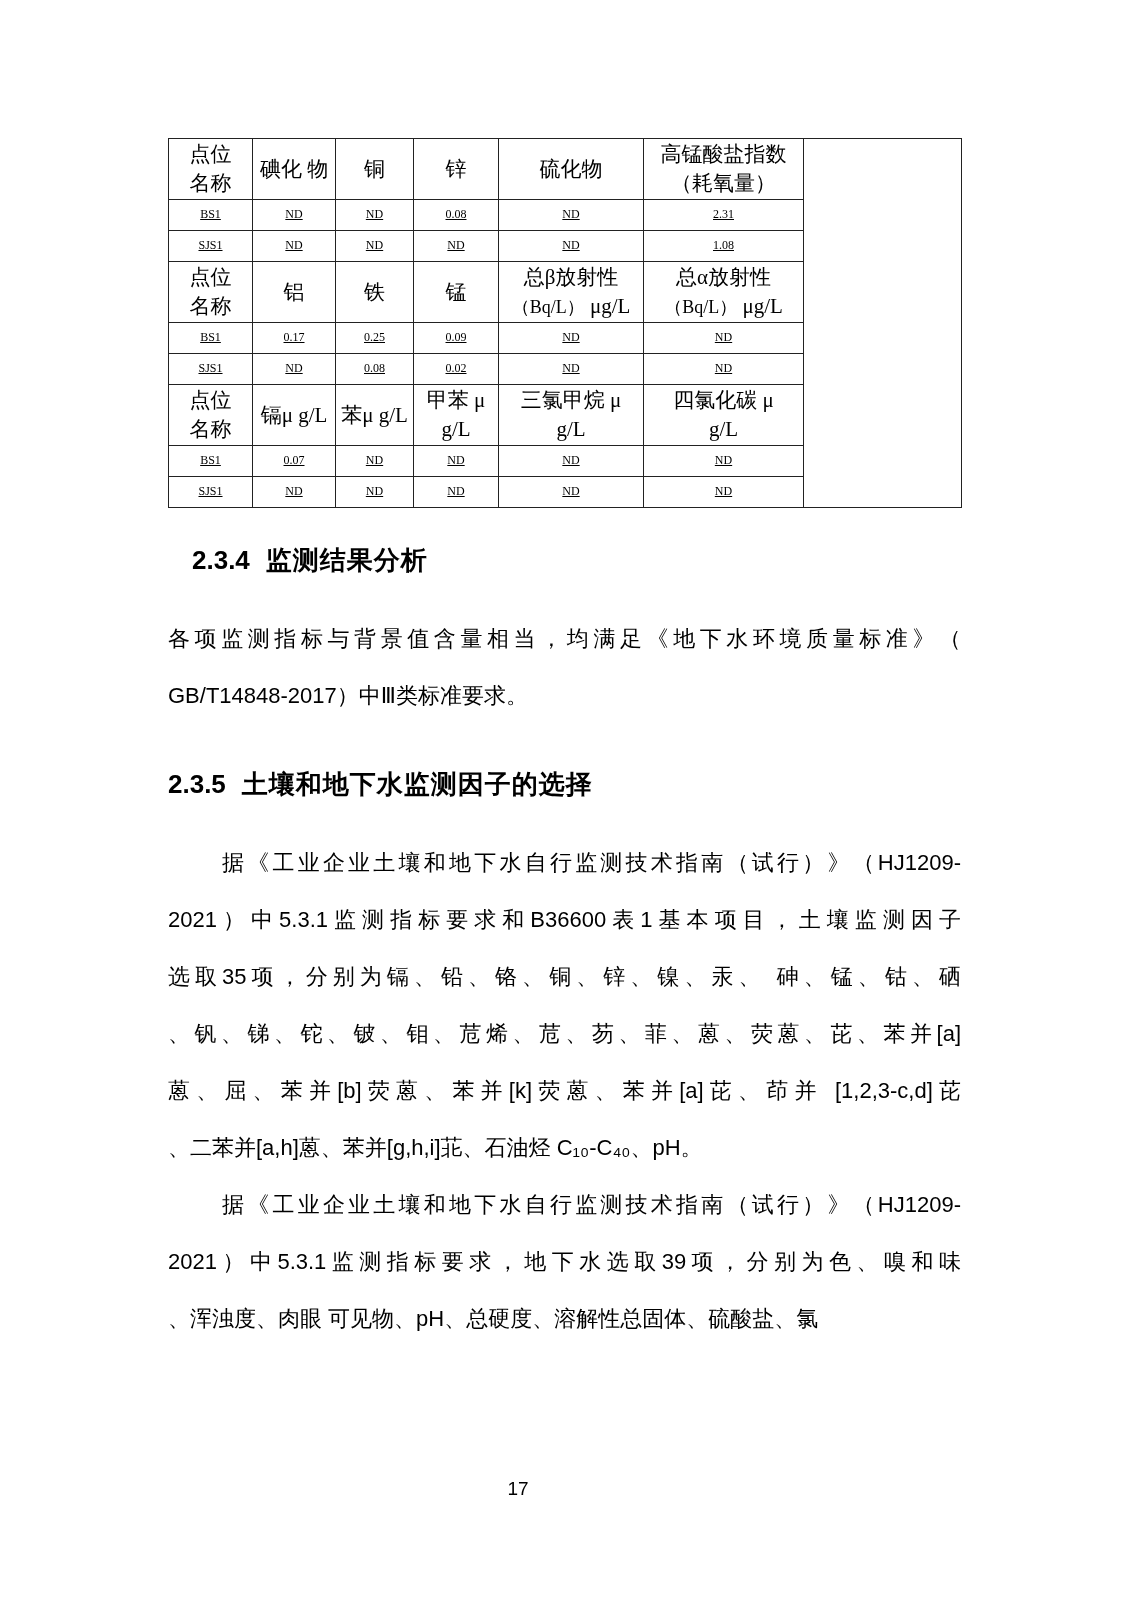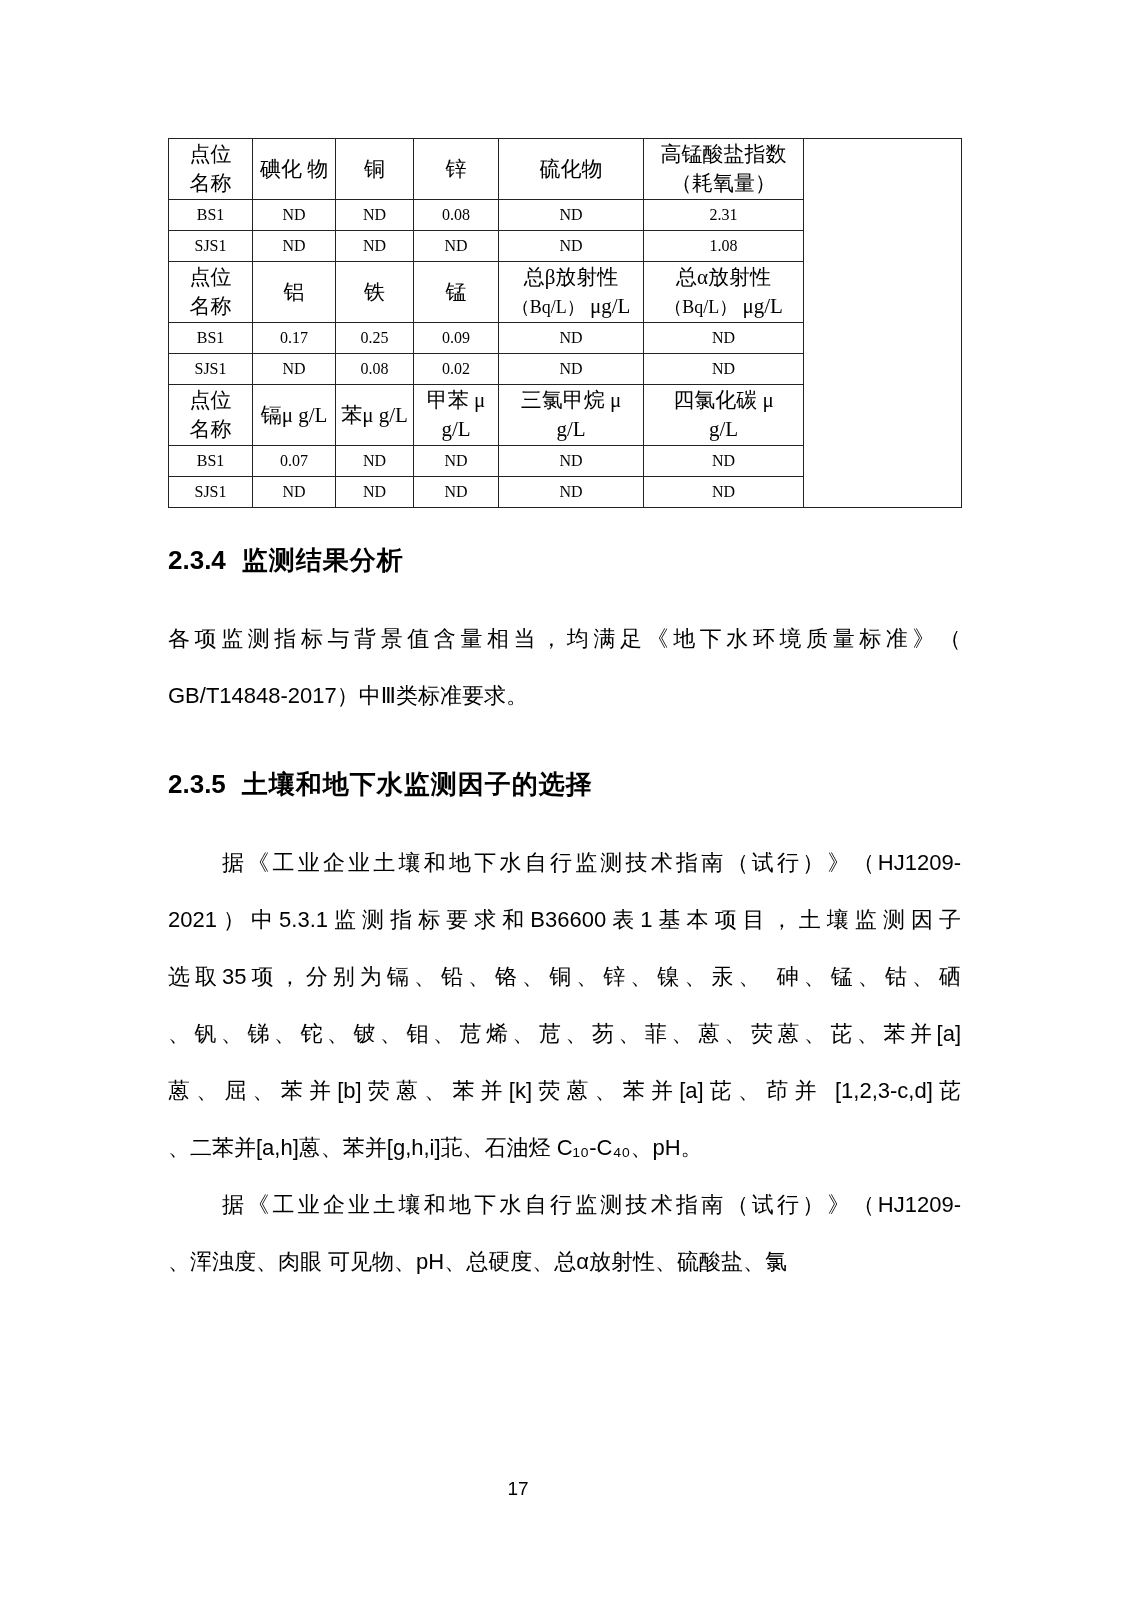--- a/index.html
+++ b/index.html
@@ -29,34 +29,34 @@
     text-align: center;
     vertical-align: middle;
     font-weight: 400;
     padding: 1px 2px;
     white-space: pre-line;
     overflow: hidden;
   }
   tr.head-row  { height: 61px; }
   tr.head-row th { font-size: 21px; line-height: 1.38; }
   tr.data-row  { height: 31px; }
-  tr.data-row td { font-size: 16px; line-height: 1.1; }
+  tr.data-row td { font-size: 12px; line-height: 1.1; text-decoration: underline; }
   .sm { font-size: 18px; }
   td.empty-col { background: #fff; }
 
   
   .sec-heading {
     font-family: "Liberation Sans", sans-serif;
     font-weight: 700;
     font-size: 26px;
     line-height: 36px;
     letter-spacing: 1px;
   }
   .sec-heading .num { letter-spacing: 0; margin-right: 16px; }
-  #heading-234 { margin-top: 34px; }
+  #heading-234 { margin-top: 34px; margin-left: 24px; }
   #heading-235 { margin-top: 42px; }
 
   .para { font-size: 22px; }
   .para .line {
     line-height: 57px;
     text-align: justify;
     text-align-last: justify;
     white-space: pre-wrap;
   }
   .para .line.plain { text-align-last: left; }
@@ -193,18 +193,19 @@
     <div class="line indent">据《工业企业土壤和地下水自行监测技术指南（试行）》（HJ1209-</div>
     <div class="line">2021）中5.3.1监测指标要求和B36600表1基本项目，土壤监测因子</div>
     <div class="line">选取35项，分别为镉、铅、铬、铜、锌、镍、汞、 砷、锰、钴、硒</div>
     <div class="line">、钒、锑、铊、铍、钼、苊烯、苊、芴、菲、蒽、荧蒽、芘、苯并[a]</div>
     <div class="line">蒽、屈、苯并[b]荧蒽、苯并[k]荧蒽、苯并[a]芘、茚并 [1,2,3-c,d]芘</div>
     <div class="line plain">、二苯并[a,h]蒽、苯并[g,h,i]苝、石油烃 C₁₀-C₄₀、pH。</div>
   </div>
 
   <div class="para" id="para-3">
     <div class="line indent">据《工业企业土壤和地下水自行监测技术指南（试行）》（HJ1209-</div>
-    <div class="line plain">、浑浊度、肉眼 可见物、pH、总硬度、总α放射性、硫酸盐、氯</div>
+    <div class="line">2021）中5.3.1监测指标要求，地下水选取39项，分别为色、嗅和味</div>
+    <div class="line plain">、浑浊度、肉眼 可见物、pH、总硬度、溶解性总固体、硫酸盐、氯</div>
   </div>
 
 </div>
 
 <div class="page-num">17</div>
 
 </body></html>

